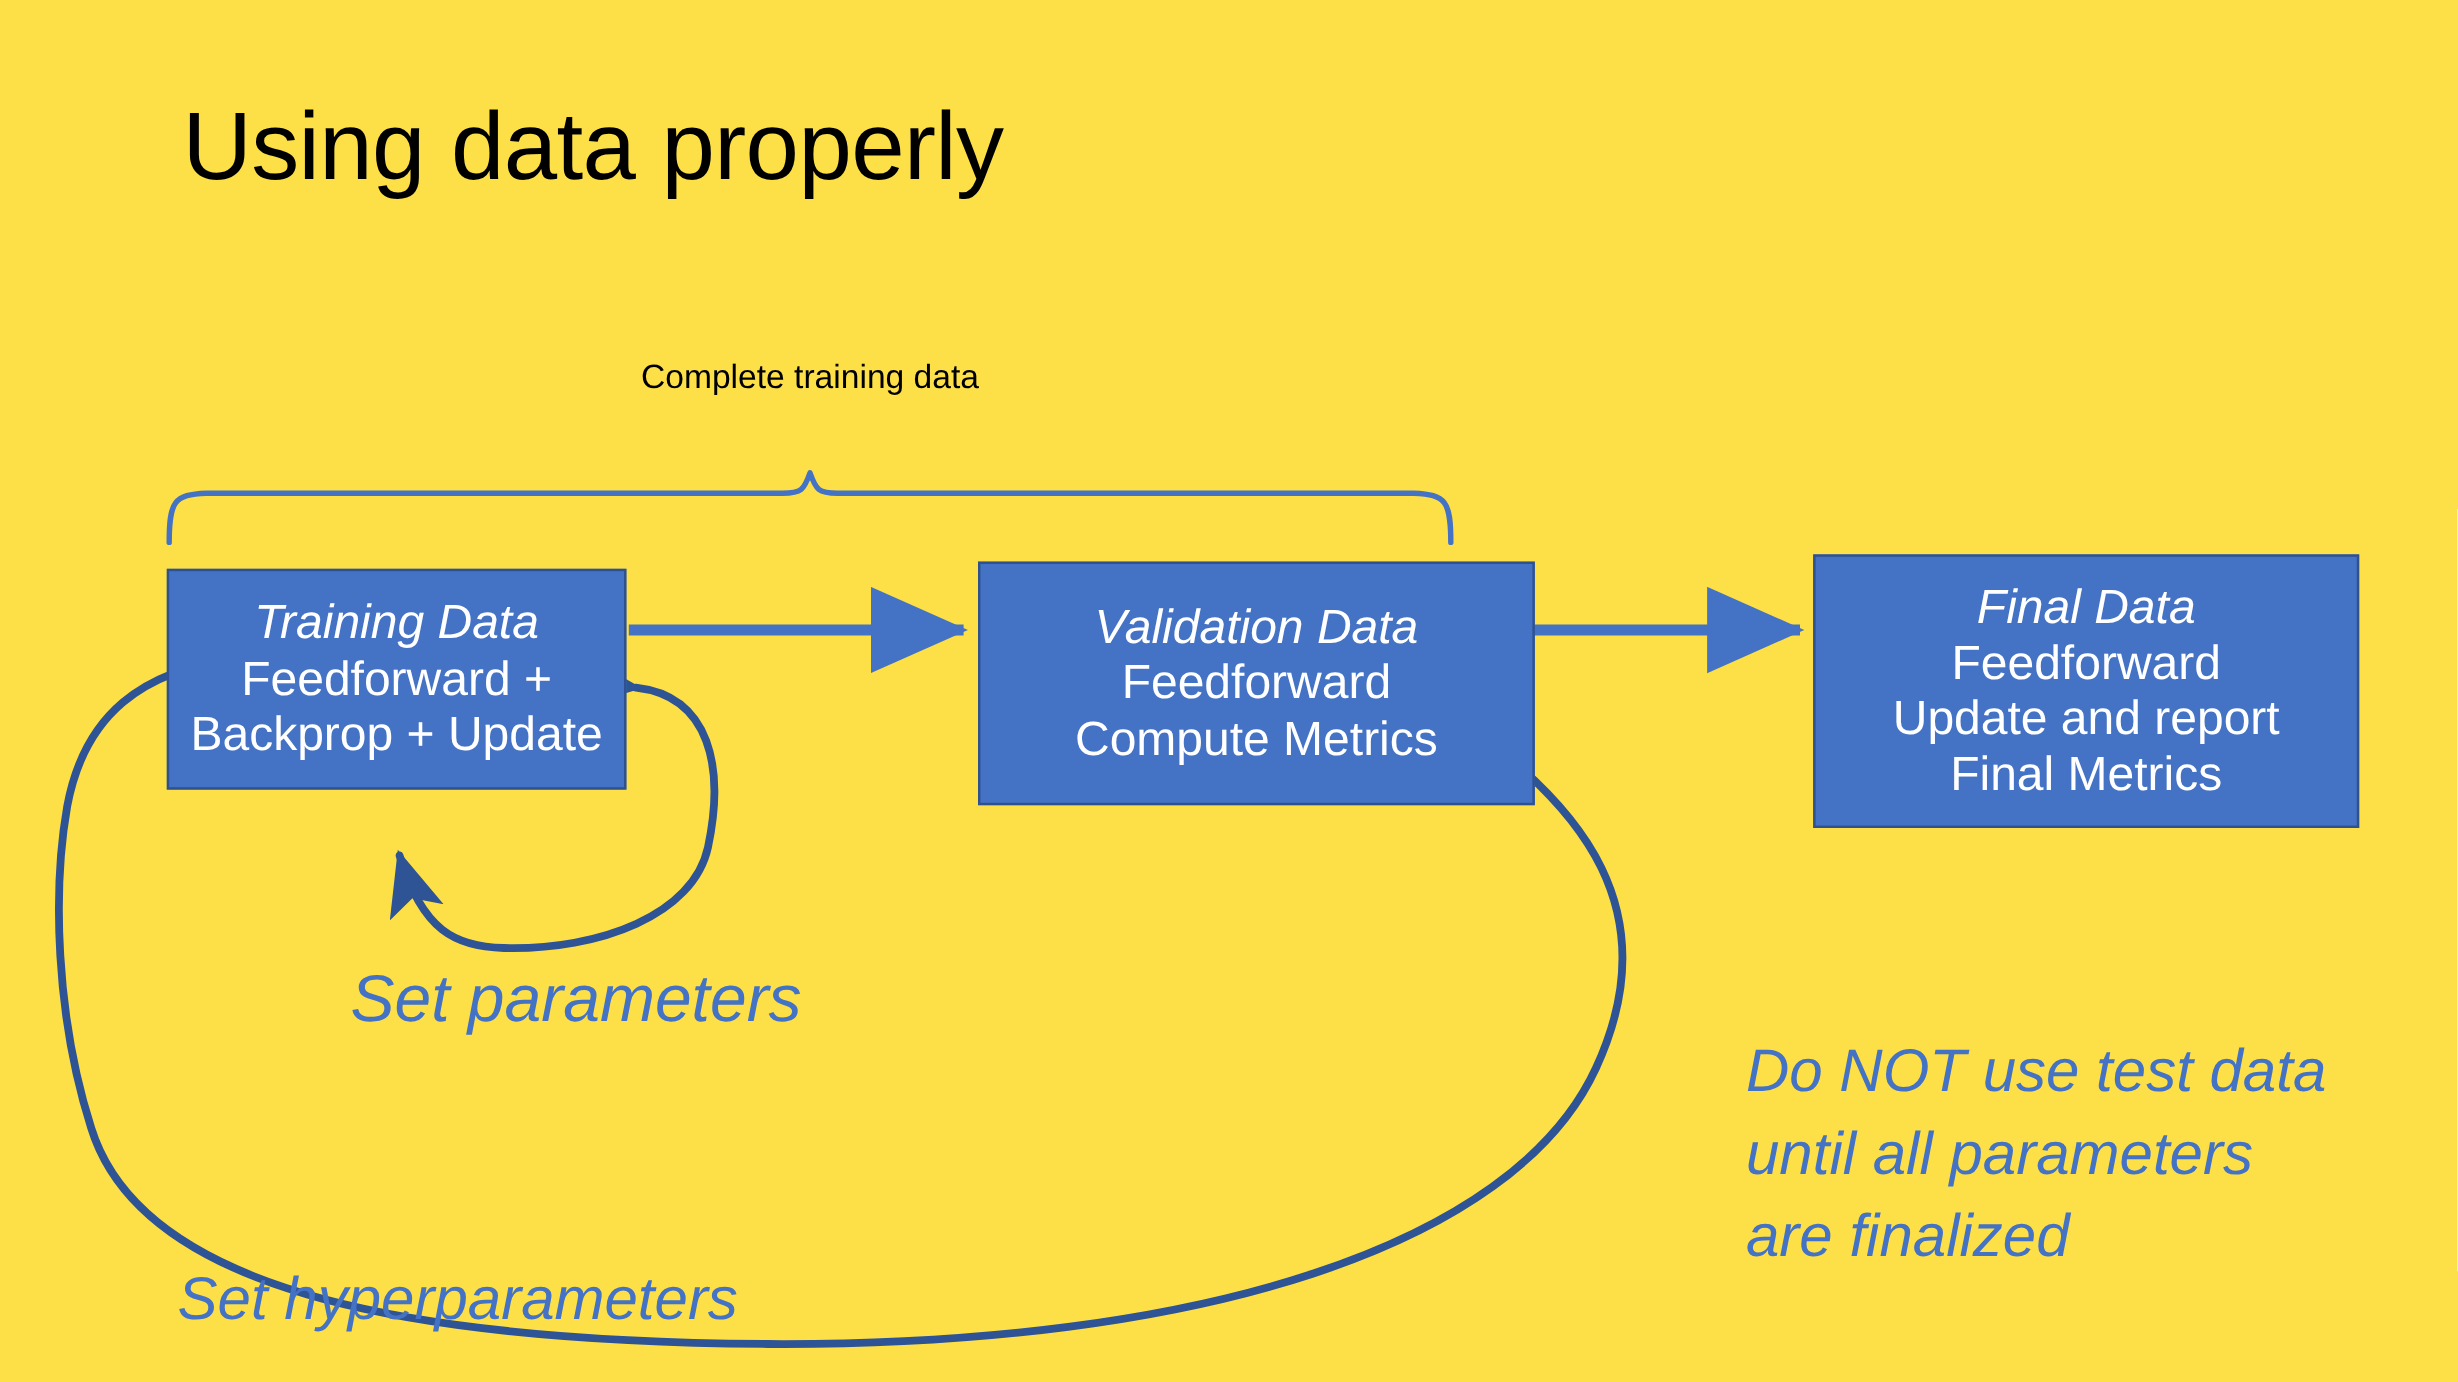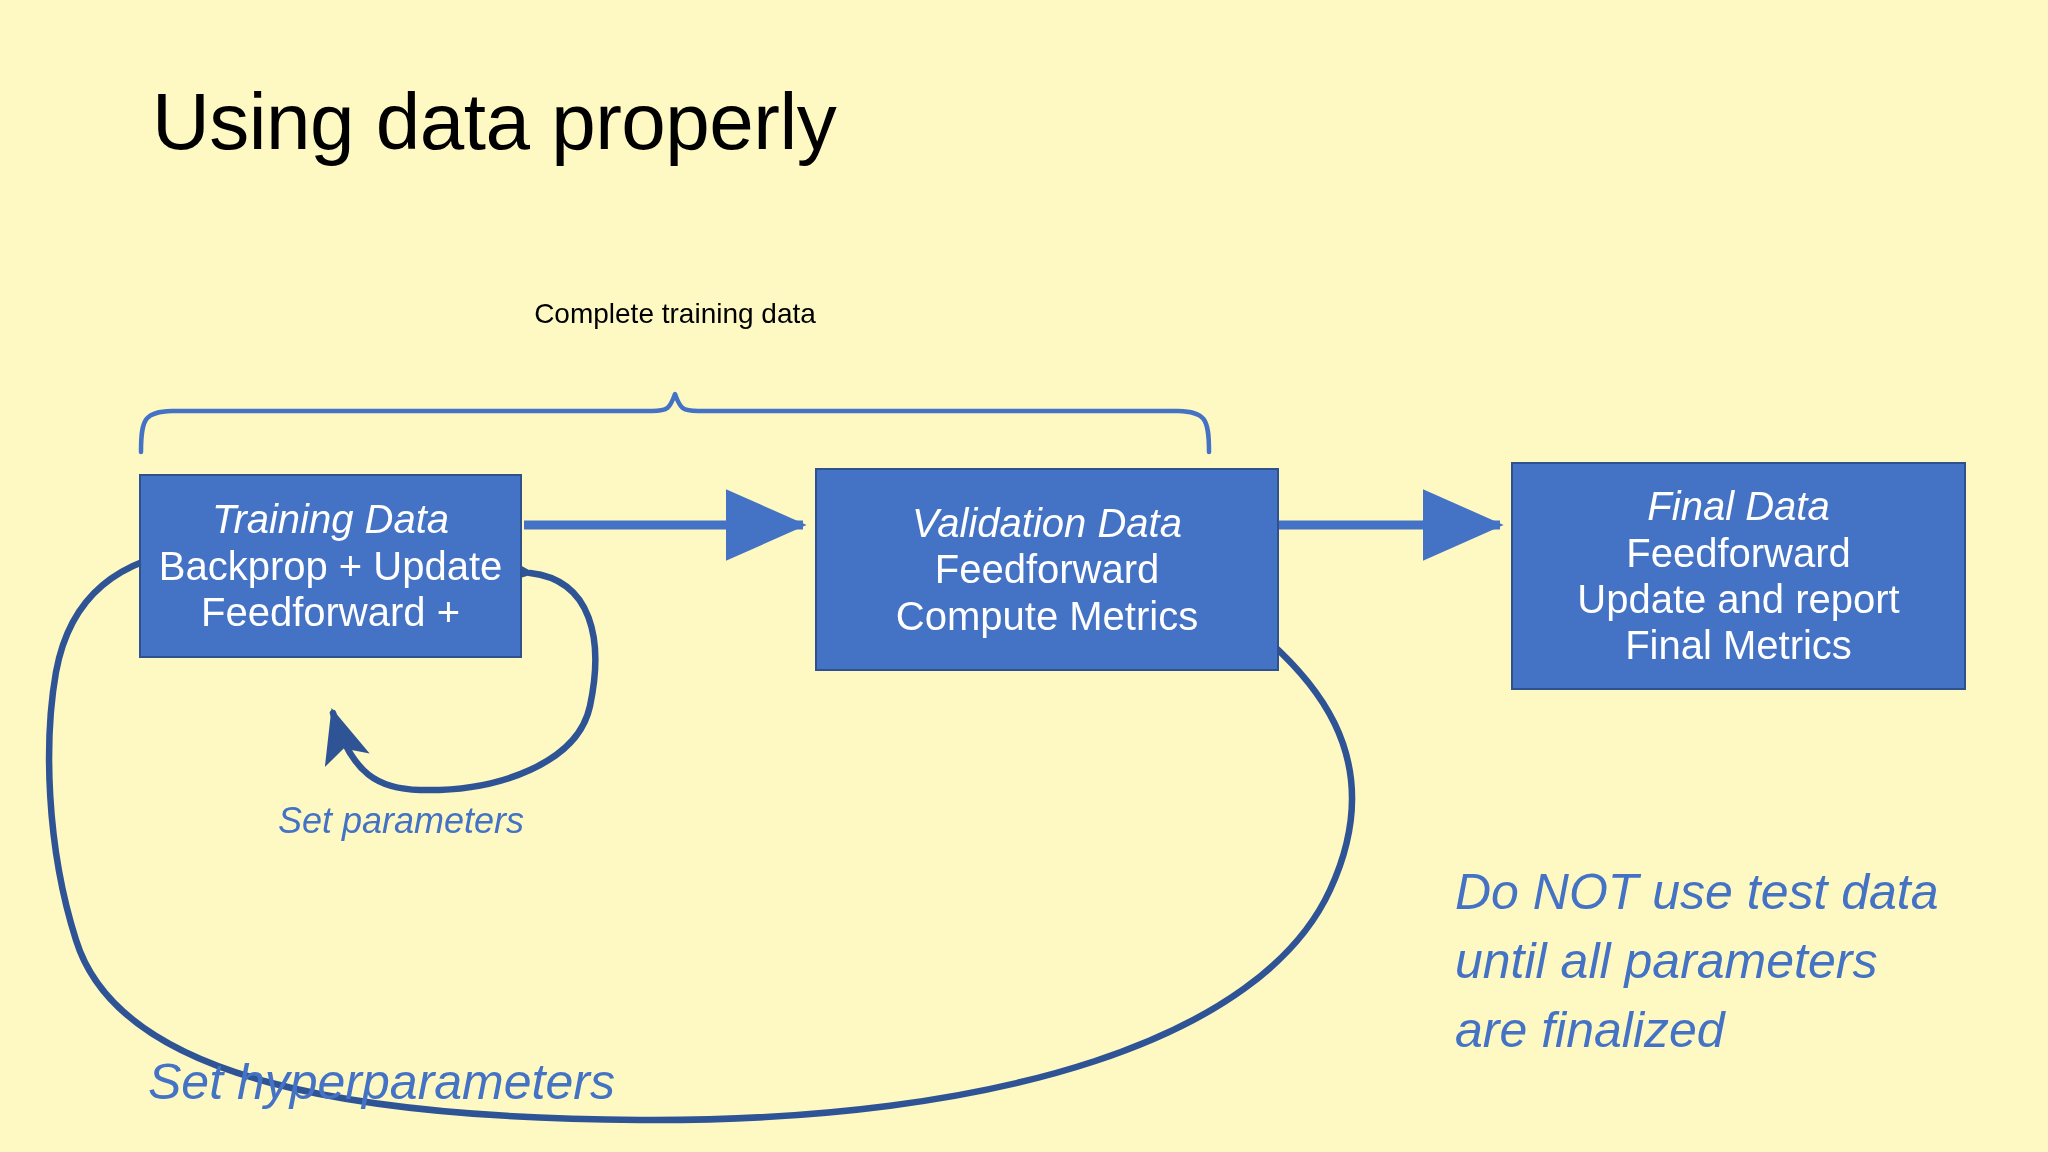--- a/index.html
+++ b/index.html
@@ -4,21 +4,21 @@
 <style>
   html, body {
     margin: 0;
     padding: 0;
     background: #ffffff;
   }
   #slide {
     position: relative;
     width: 2048px;
     height: 1152px;
-    background: #fef9c3;
+    background: #fde047;
     overflow: hidden;
     font-family: "Liberation Sans", sans-serif;
   }
   #vector-layer {
     position: absolute;
     left: 0; top: 0;
     width: 2048px;
     height: 1152px;
     pointer-events: none;
   }
@@ -96,23 +96,23 @@
 
   
   .annot {
     position: absolute;
     color: #4472C4;
     font-style: italic;
     font-weight: 400;
     white-space: nowrap;
   }
   #annot-set-parameters {
-    left: 278px;
+    left: 292px;
     top: 800px;
-    font-size: 36px;
+    font-size: 55px;
   }
   #annot-set-hyperparameters {
     left: 148px;
     top: 1053px;
     font-size: 50px;
   }
   #annot-warning {
     position: absolute;
     left: 1455px;
     top: 858px;
@@ -174,22 +174,22 @@
                C70,596 118,558 200,548" fill="none" stroke="#2E5496" stroke-width="6.5" stroke-linecap="round" marker-start="url(#arrowDark)" marker-end="url(#arrowDark)"></path>
     </g>
   </svg>
 
   <div class="slide-title">Using data properly</div>
 
   <div class="brace-caption">Complete training data</div>
 
   <div class="proc-box" id="box-training">
     <span class="ln em">Training Data</span>
+    <span class="ln">Feedforward +</span>
     <span class="ln">Backprop + Update</span>
-    <span class="ln">Feedforward +</span>
   </div>
 
   <div class="proc-box" id="box-validation">
     <span class="ln em">Validation Data</span>
     <span class="ln">Feedforward</span>
     <span class="ln">Compute Metrics</span>
   </div>
 
   <div class="proc-box" id="box-test">
     <span class="ln em">Final Data</span>

